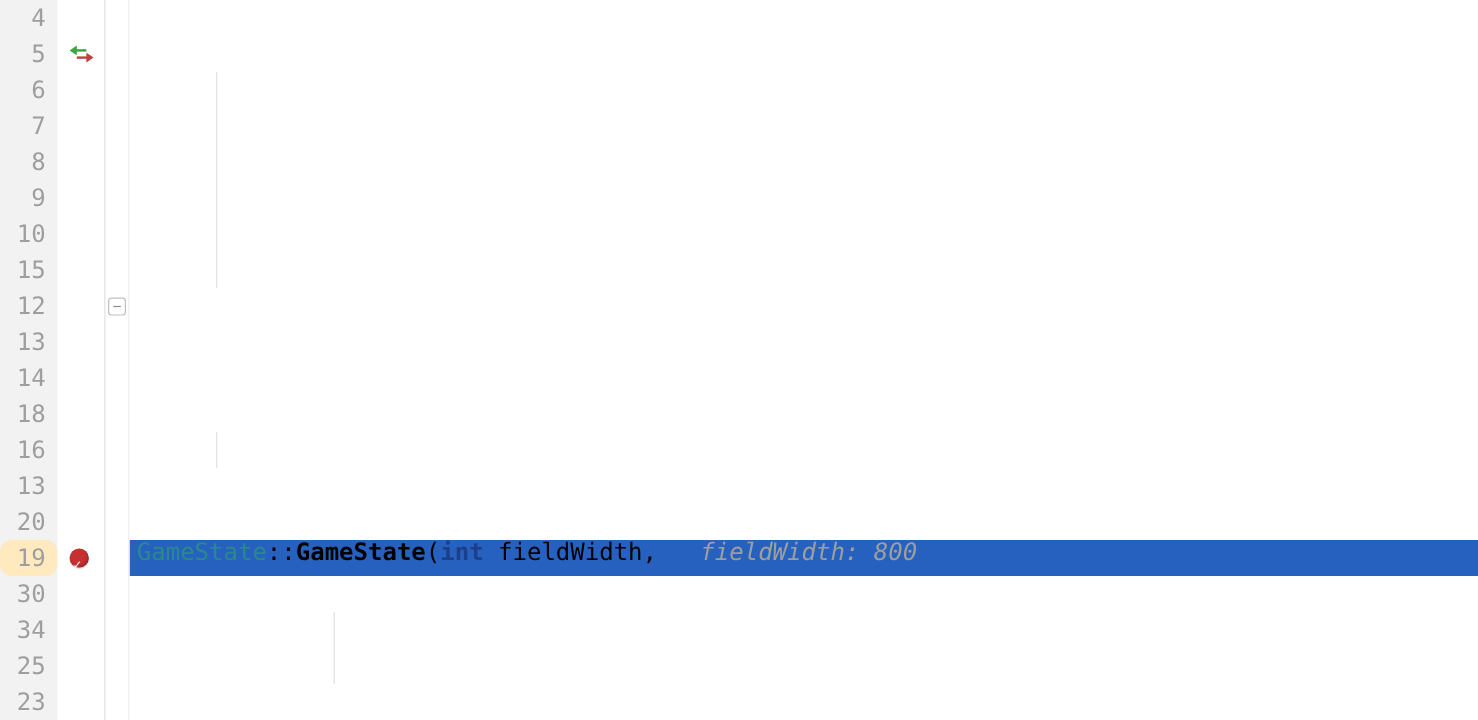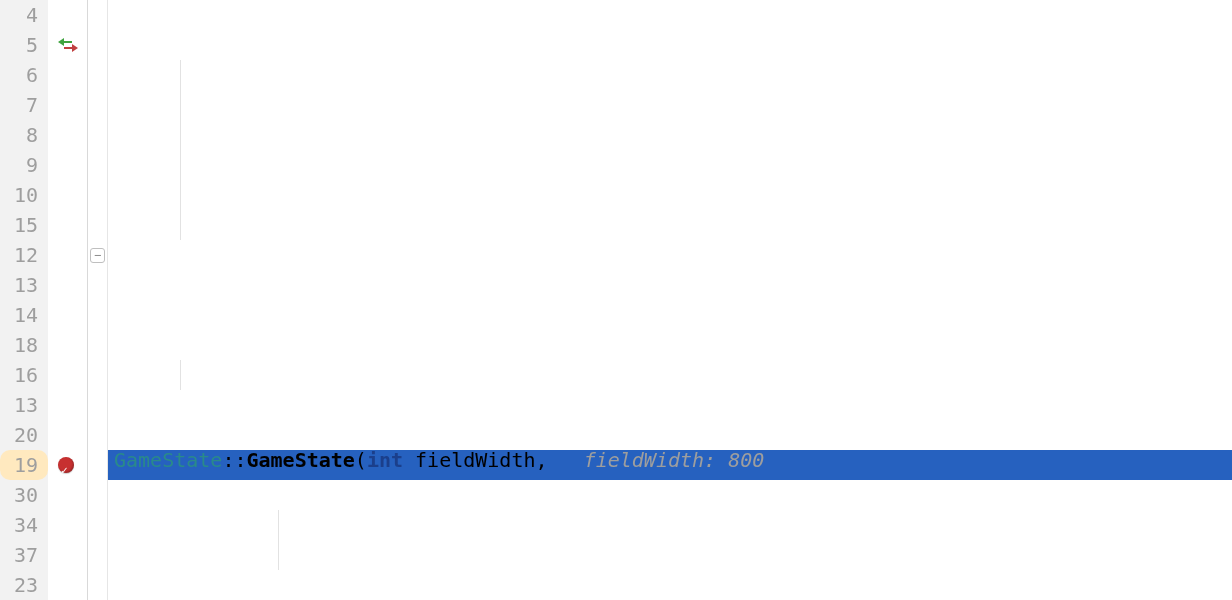--- a/index.html
+++ b/index.html
@@ -141,21 +141,21 @@
     <div class="ln">12</div>
     <div class="ln">13</div>
     <div class="ln">14</div>
     <div class="ln">18</div>
     <div class="ln">16</div>
     <div class="ln">13</div>
     <div class="ln">20</div>
     <div class="ln bp-gutter">19</div>
     <div class="ln">30</div>
     <div class="ln">34</div>
-    <div class="ln">37</div>
+    <div class="ln">25</div>
     <div class="ln">23</div>
   </div>
 
   <div class="marker-col">
     <span class="marker" style="top:35px">
       <span class="arrows-icon">
           <span class="ah1"></span>
           <span class="ah2"></span>
         </span>
     </span>

